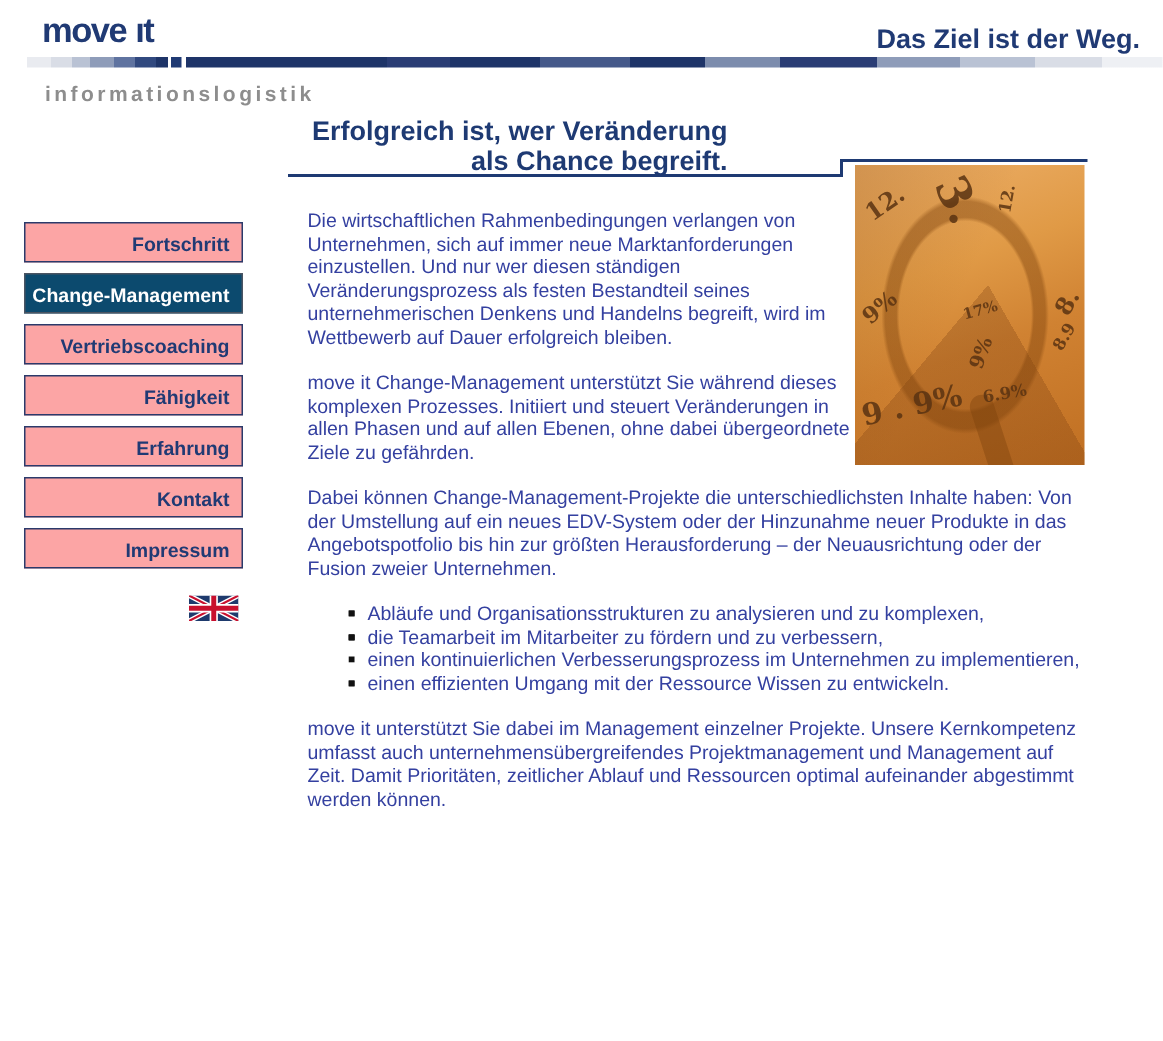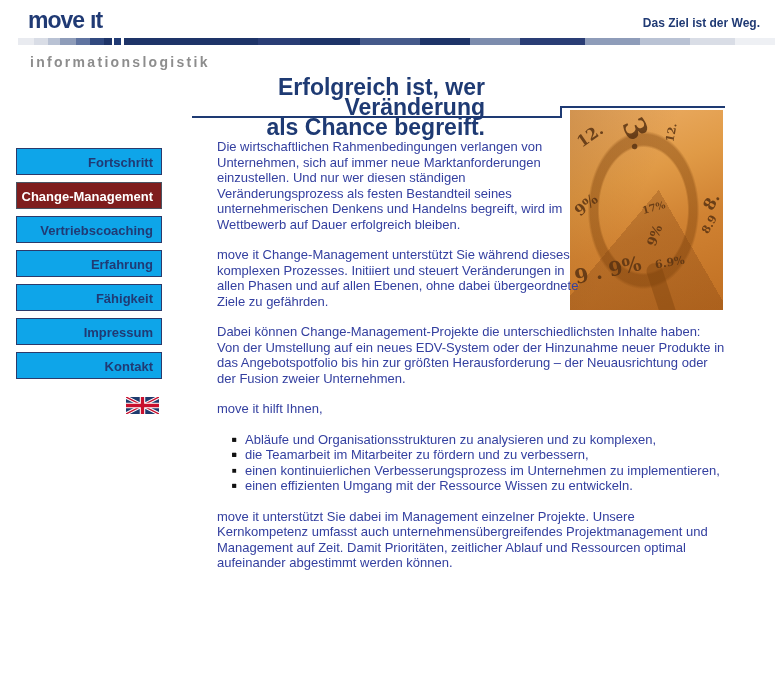--- a/index.html
+++ b/index.html
@@ -6,80 +6,80 @@
   body{
     width:775px;height:694px;position:relative;background:#ffffff;
     font-family:"Liberation Sans", sans-serif;overflow:hidden;
   }
   
   .logo{position:absolute;left:28px;top:1px;font-size:23px;font-weight:bold;
         color:#203a74;letter-spacing:-1px;line-height:38px;}
   .logo .w2{margin-left:6px;}
   .logo-sub{position:absolute;left:30px;top:54px;font-size:14px;font-weight:bold;
         letter-spacing:2.3px;color:#8d8d8d;}
-  .tagline{position:absolute;right:15px;top:16px;font-size:12px;font-weight:bold;color:#203a74;margin-left:28px;}
+  .tagline{position:absolute;right:15px;top:16px;font-size:18px;font-weight:bold;color:#203a74;margin-left:28px;}
   .band{position:absolute;left:0;top:38px;width:775px;height:7px;
     background:linear-gradient(90deg,
       #ffffff 0 18px,#e9ebf0 18px 34px,#d9dde6 34px 48px,#b9c2d4 48px 60px,
       #8e9cb9 60px 76px,#5f73a0 76px 90px,#31497f 90px 104px,#1e3468 104px 112px,
       #ffffff 112px 124px,#1e3468 124px 258px,#2a3d75 258px 300px,#1e3468 300px 360px,
       #45598a 360px 420px,#1e3468 420px 470px,#7c8cad 470px 520px,#2a3d75 520px 585px,
       #8e9cb9 585px 640px,#b9c2d4 640px 690px,#d9dde6 690px 735px,#eef0f4 735px 775px);}
   .logo-dot{position:absolute;left:114px;top:38px;width:7px;height:7px;background:#203a74;}
   
   .sidebar{position:absolute;left:16px;top:148px;width:146px;}
   .nav-btn{box-sizing:border-box;width:146px;height:27px;border:1px solid #2b3a6b;
-    background:#0ea5e9;color:#203a74;font-weight:bold;font-size:13px;text-align:right;
+    background:#fca5a5;color:#203a74;font-weight:bold;font-size:13px;text-align:right;
     padding:6px 8px 0 0;margin-bottom:7px;cursor:pointer;}
-  .nav-btn.active{background:#7f1d1d;border-color:#4a5462;color:#ffffff;}
+  .nav-btn.active{background:#0c4a6e;border-color:#4a5462;color:#ffffff;}
   .flag{position:absolute;left:126px;top:397px;width:33px;height:17px;cursor:pointer;display:block;}
   
   .heading{position:absolute;left:205px;top:77px;width:280px;text-align:right;
-    font-size:23px;line-height:20px;font-weight:bold;color:#1e3a73;}
+    font-size:18px;line-height:20px;font-weight:bold;color:#1e3a73;}
   .line-under{position:absolute;left:192px;top:116px;width:370px;height:2px;background:#1e3a73;}
   .line-vert{position:absolute;left:560px;top:106px;width:2px;height:12px;background:#1e3a73;}
   .line-top{position:absolute;left:560px;top:106px;width:165px;height:2px;background:#1e3a73;}
   
   .photo{position:absolute;left:570px;top:110px;width:153px;height:200px;overflow:hidden;
     background:
       radial-gradient(ellipse 62px 88px at 48% 50%, rgba(0,0,0,0) 71%, rgba(122,63,10,0.42) 74%, rgba(122,63,10,0.42) 86%, rgba(0,0,0,0) 90%),
       conic-gradient(from 150deg at 58% 40%, rgba(120,60,15,0.28) 0 70deg, rgba(0,0,0,0) 70deg 360deg),
       linear-gradient(115deg, rgba(146,82,20,0.30) 0%, rgba(146,82,20,0) 45%),
       linear-gradient(160deg,#edb06a 0%,#e09a46 35%,#d08232 60%,#c06f22 100%);}
   .lens-handle{position:absolute;left:84px;top:152px;width:16px;height:64px;
     background:rgba(122,63,10,0.38);transform:rotate(-18deg);border-radius:8px;}
   .pnum{position:absolute;color:#5a3312;font-weight:bold;opacity:0.85;
     font-family:"DejaVu Serif", serif;white-space:nowrap;}
   
   .main{position:absolute;left:205px;top:139px;width:520px;font-size:13px;
     line-height:15.5px;color:#3440a0;}
-  .main p{margin:0 0 15px 12px;}
+  .main p{margin:0 0 15px 0;}
   .narrow{width:362px;}
   .lead{font-weight:normal;}
   ul.points{list-style:none;margin:0 0 15px 0;padding:0 0 0 27px;}
   ul.points li{padding-left:13px;position:relative;}
   ul.points li .sq{position:absolute;left:0;top:0;font-size:8px;color:#111111;}
 </style>
 </head>
 <body>
 
 <div class="logo"><span>move</span><span class="w2">ıt</span></div>
 <div class="band"></div>
 <div class="logo-dot"></div>
 <div class="logo-sub">informationslogistik</div>
 <div class="tagline">Das Ziel ist der Weg.</div>
 
 <div class="sidebar">
   <div class="nav-btn">Fortschritt</div>
   <div class="nav-btn active">Change-Management</div>
   <div class="nav-btn">Vertriebscoaching</div>
+  <div class="nav-btn">Fähigkeit</div>
   <div class="nav-btn">Erfahrung</div>
-  <div class="nav-btn">Fähigkeit</div>
+  <div class="nav-btn">Kontakt</div>
   <div class="nav-btn">Impressum</div>
-  <div class="nav-btn">Kontakt</div>
 </div>
 
 <span class="flag">
   <svg width="33" height="17" viewBox="0 0 60 30" preserveAspectRatio="none">
     <rect width="60" height="30" fill="#1e3a6d"></rect>
     <path d="M0,0 L60,30 M60,0 L0,30" stroke="#ffffff" stroke-width="6"></path>
     <path d="M0,0 L60,30 M60,0 L0,30" stroke="#c8102e" stroke-width="2.5"></path>
     <path d="M30,0 V30 M0,15 H60" stroke="#ffffff" stroke-width="10"></path>
     <path d="M30,0 V30 M0,15 H60" stroke="#c8102e" stroke-width="6"></path>
   </svg>
@@ -107,21 +107,20 @@
   <span class="pnum" style="left:4px;top:148px;font-size:20px;transform:rotate(-12deg);">9 . 9%</span>
 </div>
 
 <div class="main">
   <p class="narrow">Die wirtschaftlichen Rahmenbedingungen verlangen von Unternehmen, sich auf immer neue Marktanforderungen einzustellen. Und nur wer diesen ständigen Veränderungsprozess als festen Bestandteil seines unternehmerischen Denkens und Handelns begreift, wird im Wettbewerb auf Dauer erfolgreich bleiben.</p>
 
   <p class="narrow"><span class="lead">move it Change-Management</span><span> unterstützt Sie während dieses komplexen Prozesses. Initiiert und steuert Veränderungen in allen Phasen und auf allen Ebenen, ohne dabei übergeordnete Ziele zu gefährden.</span></p>
 
   <p>Dabei können Change-Management-Projekte die unterschiedlichsten Inhalte haben: Von der Umstellung auf ein neues EDV-System oder der Hinzunahme neuer Produkte in das Angebotspotfolio bis hin zur größten Herausforderung – der Neuausrichtung oder der Fusion zweier Unternehmen.</p>
 
-  <p><span class="lead">move it</span><span> hilft Ihnen,</span></p>
 
   <ul class="points">
     <li><span class="sq">■</span></li>
     <li><span class="sq">■</span><span>Abläufe und Organisationsstrukturen zu analysieren und zu komplexen,</span></li>
     <li><span class="sq">■</span></li>
     <li><span class="sq">■</span></li>
     <li><span class="sq">■</span><span>die Teamarbeit im Mitarbeiter zu fördern und zu verbessern,</span></li>
     <li><span class="sq">■</span><span>einen kontinuierlichen Verbesserungsprozess im Unternehmen zu implementieren,</span></li>
     <li><span class="sq">■</span></li>
     <li><span class="sq">■</span><span>einen effizienten Umgang mit der Ressource Wissen zu entwickeln.</span></li>

